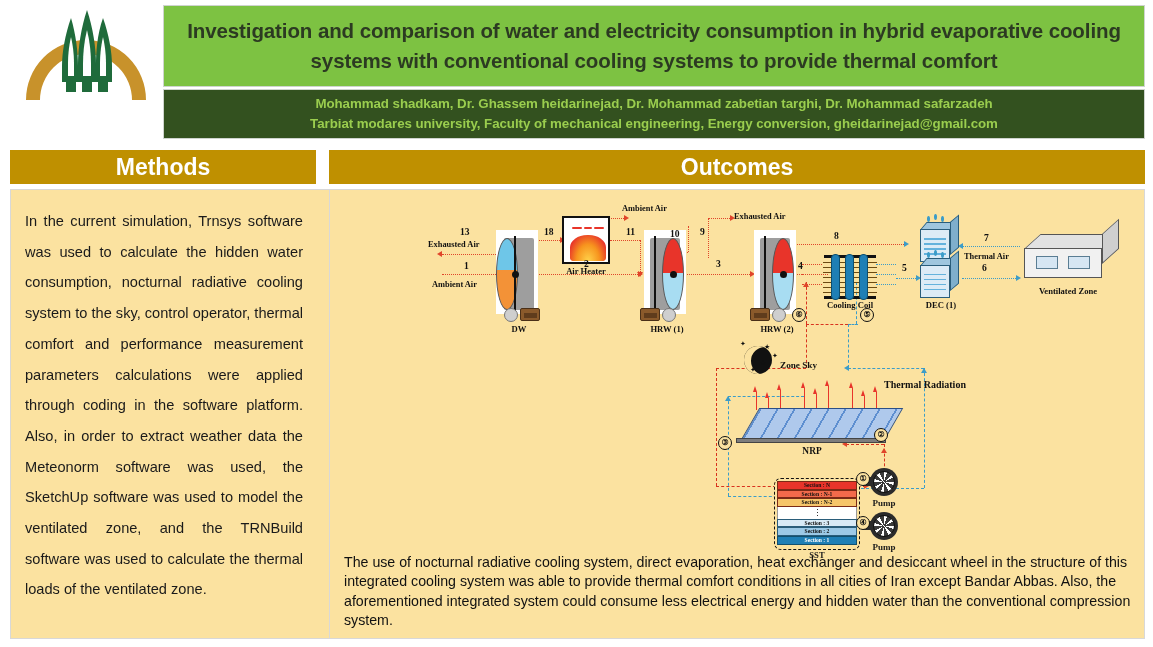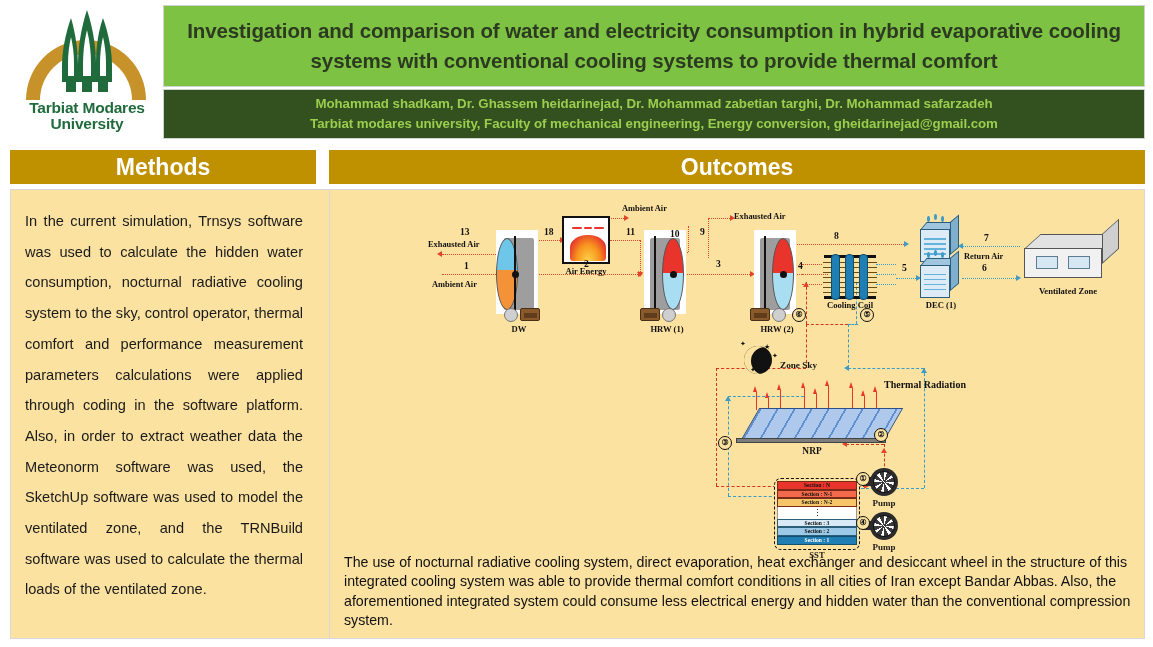--- a/index.html
+++ b/index.html
@@ -193,24 +193,20 @@
           <path d="M75 6 C69 24 66 44 66 60 L66 78 L70 78 L70 88 L80 88 L80 78 L84 78 L84 60 C84 44 81 24 75 6 Z"></path>
           <path d="M59 14 C53 31 50 48 50 62 L50 78 L54 78 L54 88 L64 88 L64 78 L66 78 L66 62 C66 48 64 31 59 14 Z"></path>
           <path d="M91 14 C85 31 84 48 84 62 L84 78 L86 78 L86 88 L96 88 L96 78 L100 78 L100 62 C100 48 97 31 91 14 Z"></path>
         </g>
         <g fill="#FFFFFF">
           <path d="M75 26 C72 38 71 50 71 60 L71 72 L79 72 L79 60 C79 50 78 38 75 26 Z"></path>
           <path d="M59 33 C56.5 44 56 53 56 61 L56 72 L62 72 L62 61 C62 53 61.5 44 59 33 Z"></path>
           <path d="M91 33 C88.5 44 88 53 88 61 L88 72 L94 72 L94 61 C94 53 93.5 44 91 33 Z"></path>
         </g>
       </svg>
-      <div class="logo-text">
-        <span>Tarbiat Modares</span>
-        <span class="l2">University</span>
-      </div>
     </div>
 
     <div class="title-bar">
       <div class="t">Investigation and comparison of water and electricity consumption in hybrid evaporative cooling systems with conventional cooling systems to provide thermal comfort</div>
     </div>
 
     <div class="authors-bar">
       <div class="a1">Mohammad shadkam, Dr. Ghassem heidarinejad, Dr. Mohammad zabetian targhi, Dr. Mohammad safarzadeh</div>
       <div class="a2">Tarbiat modares university, Faculty of mechanical engineering, Energy conversion, gheidarinejad@gmail.com</div>
     </div>
@@ -331,21 +327,21 @@
       <div class="wheel-cap" style="left:152px;top:128px;width:62px;">DW</div>
 
       <div class="heater" style="left:226px;top:20px;">
         <div class="coil">
           <i style="left:2px;width:10px;"></i>
             <i style="left:14px;width:8px;"></i>
             <i style="left:24px;width:10px;"></i>
         </div>
         <div class="flame"></div>
       </div>
-      <div class="wheel-cap" style="left:210px;top:70px;width:80px;">Air Energy</div>
+      <div class="wheel-cap" style="left:210px;top:70px;width:80px;">Air Heater</div>
 
       <div class="whitebox" style="left:308px;top:34px;width:42px;height:84px;"></div>
       <div class="wheel" style="left:306px;top:42px;">
         <div class="body"></div>
         <div class="face rb" style="left:20px;"></div>
         <div class="belt" style="left:12px;"></div>
         <div class="hub" style="left:28px;"></div>
         <div class="pulley" style="left:20px;"></div>
         <div class="motor" style="left:-2px;"></div>
       </div>
@@ -463,21 +459,21 @@
         <div class="vol"></div>
         <div class="imp"></div>
         <div class="noz"></div>
       </div>
       <div class="pump-cap" style="left:528px;top:346px;width:40px;text-align:center;">Pump</div>
 
       <div class="lbl" style="left:96px;top:84px;">Ambient Air</div>
       <div class="lbl" style="left:92px;top:44px;">Exhausted Air</div>
       <div class="lbl" style="left:286px;top:8px;">Ambient Air</div>
       <div class="lbl" style="left:398px;top:16px;">Exhausted Air</div>
-      <div class="lbl" style="left:628px;top:56px;">Return Air</div>
+      <div class="lbl" style="left:628px;top:56px;">Thermal Air</div>
 
       <div class="lbl-num" style="left:128px;top:64px;">1</div>
       <div class="lbl-num" style="left:124px;top:30px;">13</div>
       <div class="lbl-num" style="left:248px;top:62px;">2</div>
       <div class="lbl-num" style="left:208px;top:30px;">18</div>
       <div class="lbl-num" style="left:290px;top:30px;">11</div>
       <div class="lbl-num" style="left:334px;top:32px;">10</div>
       <div class="lbl-num" style="left:364px;top:30px;">9</div>
       <div class="lbl-num" style="left:380px;top:62px;">3</div>
       <div class="lbl-num" style="left:462px;top:64px;">4</div>

